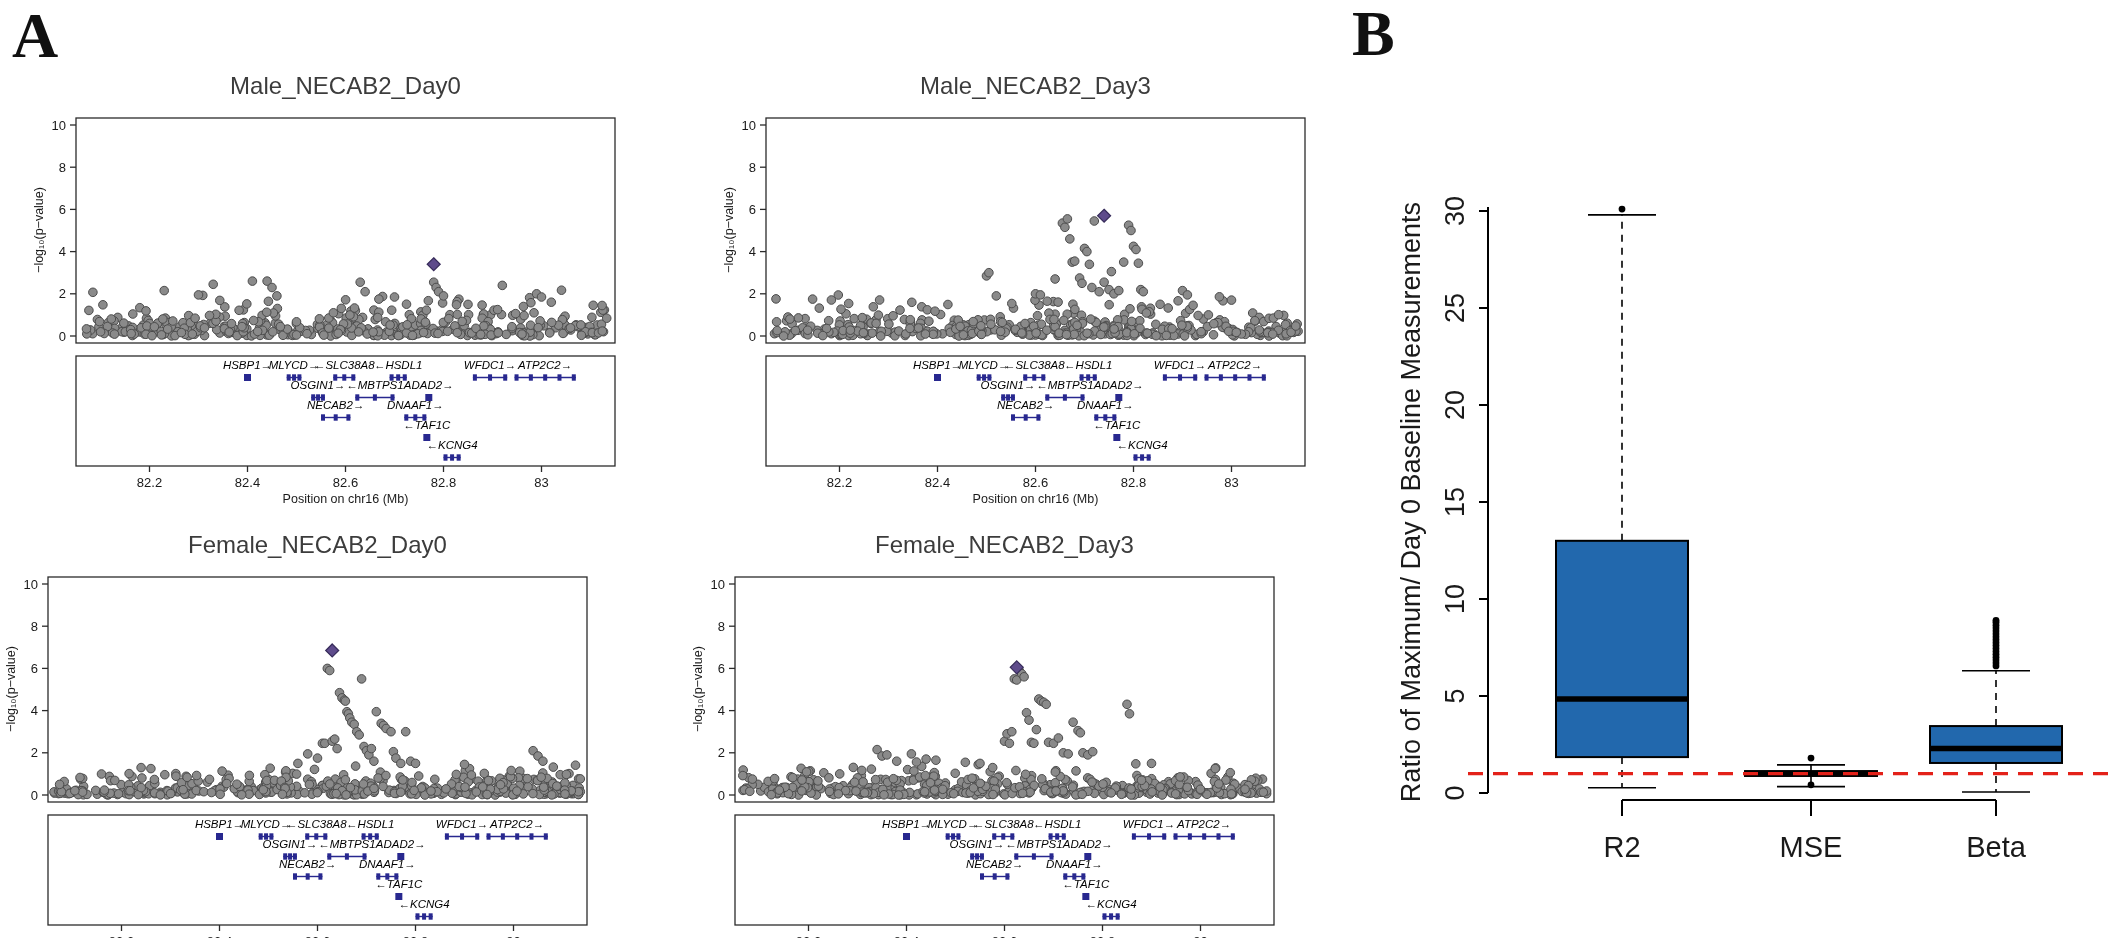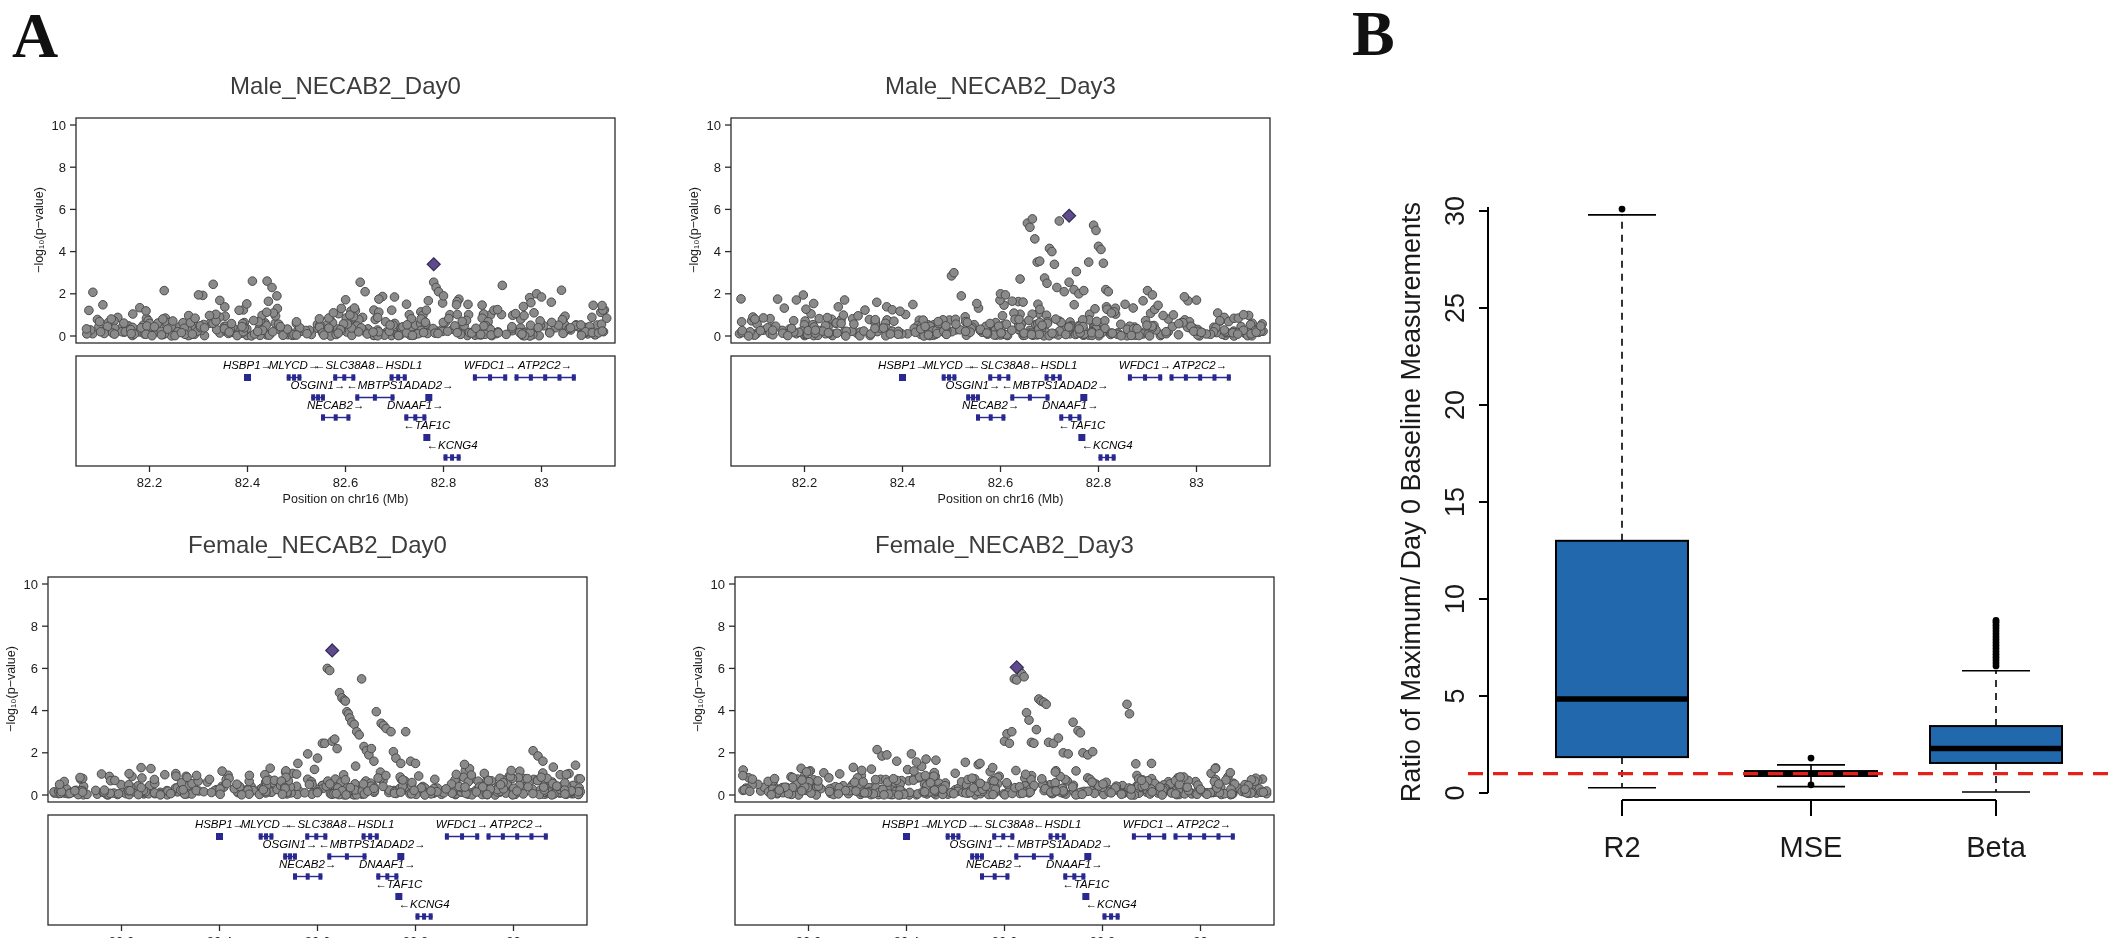--- a/index.html
+++ b/index.html
@@ -4,21 +4,21 @@
 <style>
   html,body{margin:0;padding:0;background:#ffffff;}
   body{width:2112px;height:938px;position:relative;overflow:hidden;
        font-family:"Liberation Sans","DejaVu Sans",sans-serif;}
   .panel-label{position:absolute;font-family:"Liberation Serif","DejaVu Serif",serif;
        font-weight:bold;font-size:64px;color:#111;line-height:1;}
   #label-a{left:12px;top:4px;}
   #label-b{left:1352px;top:2px;}
   .locus{position:absolute;width:660px;height:482px;}
   #locus-0{left:0px;top:28px;margin-left:28px;}
-  #locus-1{left:683px;top:28px;}
+  #locus-1{left:718px;top:28px;}
   #locus-2{left:0px;top:487px;}
   #locus-3{left:687px;top:487px;}
   #boxplot{position:absolute;left:1320px;top:0px;width:792px;height:938px;}
   svg text{font-family:"Liberation Sans","DejaVu Sans",sans-serif;}
 </style>
 </head>
 <body>
 
 <div class="figure-root">
   <div class="panel-label" id="label-a">A</div>

